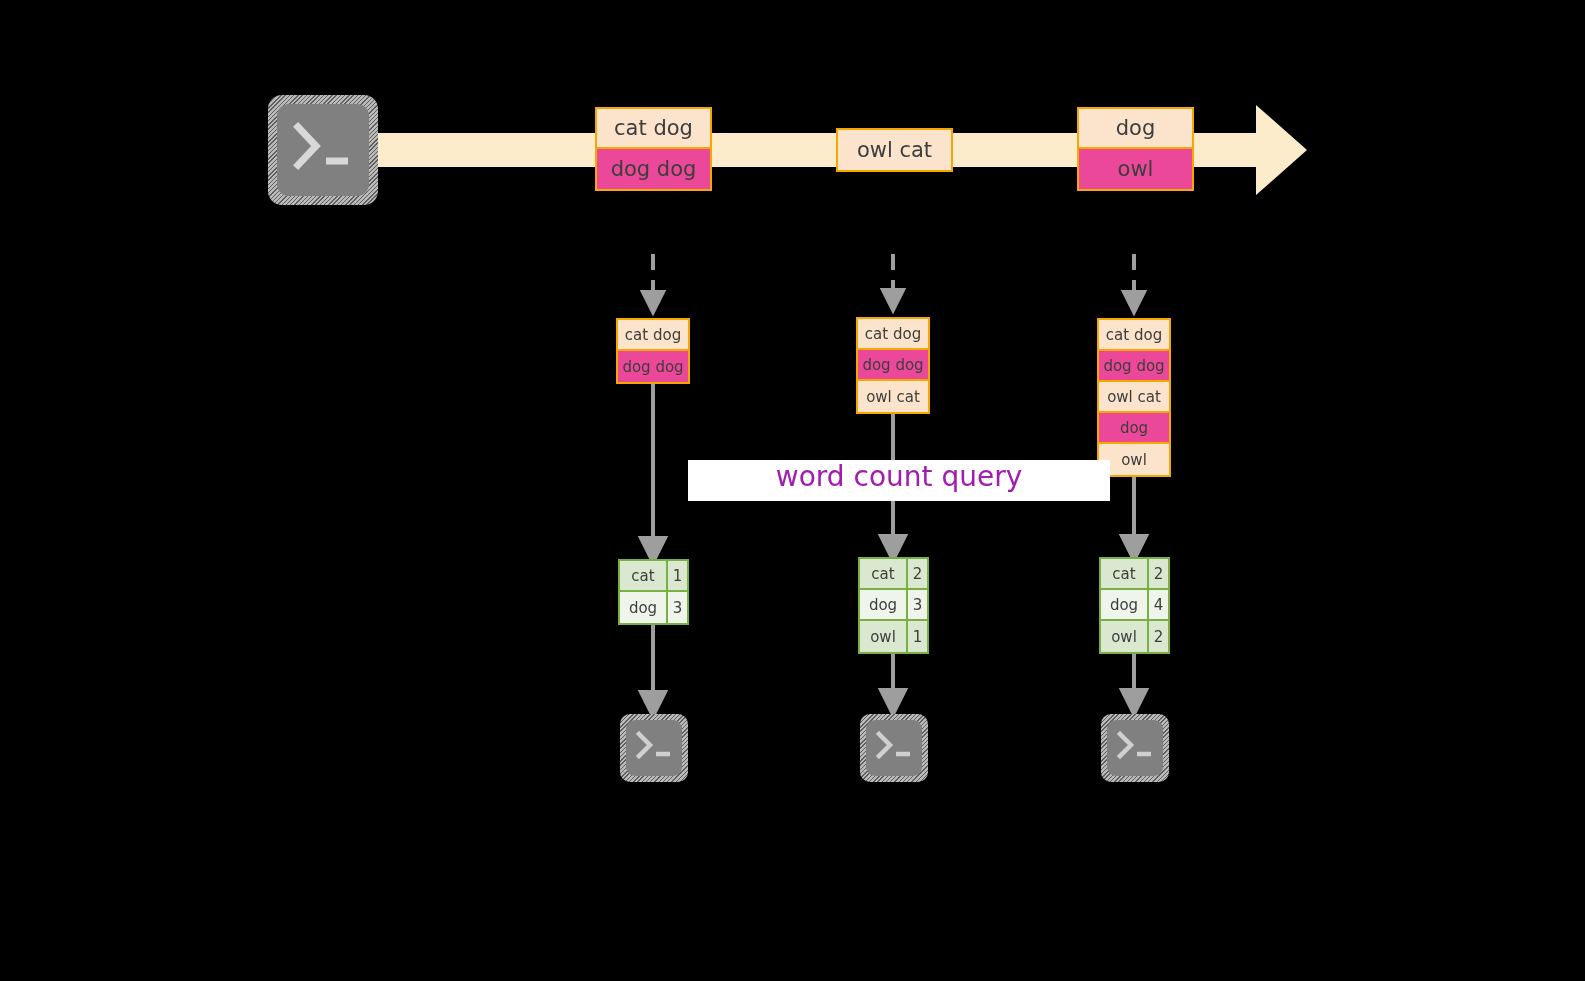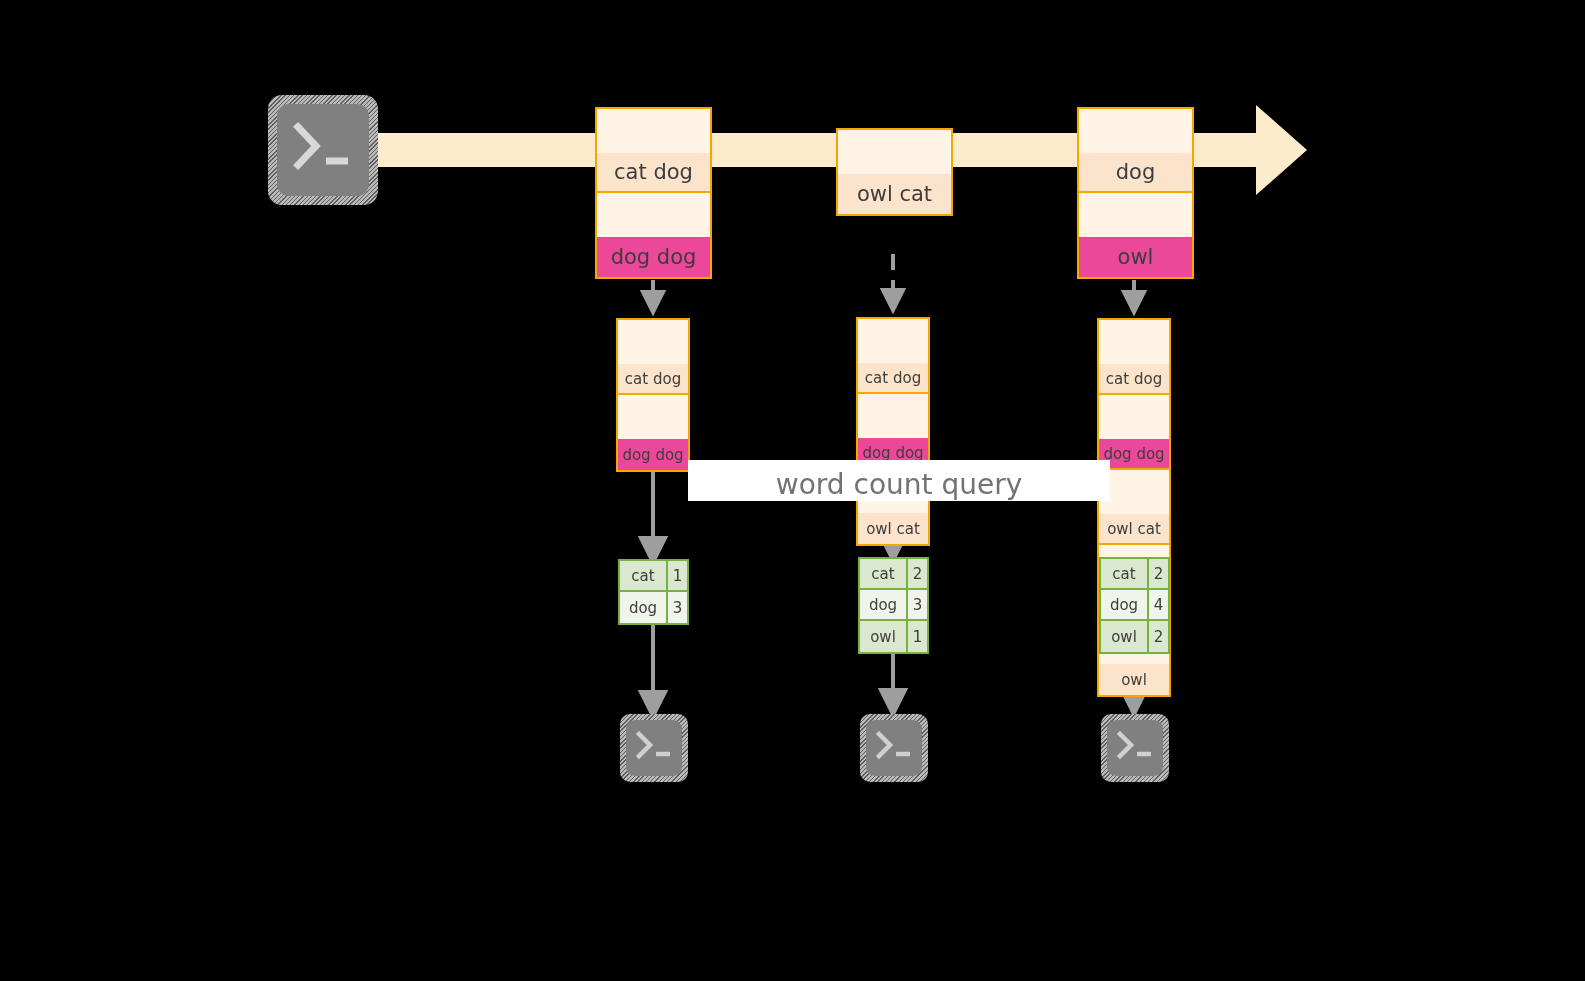--- a/index.html
+++ b/index.html
@@ -70,21 +70,20 @@
   .stack .row {
     box-sizing: border-box;
     border-bottom: 2px solid #f5a800;
     text-align: center;
     white-space: nowrap;
     overflow: hidden;
     background: #fdeedd;
     display: flex;
     align-items: center;
     justify-content: center;
-    margin-top: 44px;
   }
   .stack .row:last-child { border-bottom: none; }
   .stack .row.tint-a { background: #fce3cb; }
   .stack .row.tint-b { background: #ec4899; }
 
   
   .stack.big .row { height: 40px; font-size: 21px; }
   
   .stack.small .row { height: 31px; font-size: 15px; }
 
@@ -118,24 +117,24 @@
   .ktable .krow.tint-a .kkey,
   .ktable .krow.tint-a .kval { background: #dbe8d0; }
   .ktable .krow.tint-b .kkey,
   .ktable .krow.tint-b .kval { background: #f0f5ec; }
 
   
   .banner {
     position: absolute;
     background: #ffffff;
     display: flex;
-    align-items: flex-end;
+    align-items: flex-start;
     justify-content: center;
     font-size: 28px;
-    color: #737373;
+    color: #a21caf;
     white-space: nowrap;
     z-index: 7;
   }
 </style>
 </head>
 <body>
 
 <div id="canvas">
 
   <svg class="layer-svg below" width="1585" height="981" viewBox="0 0 1585 981">

